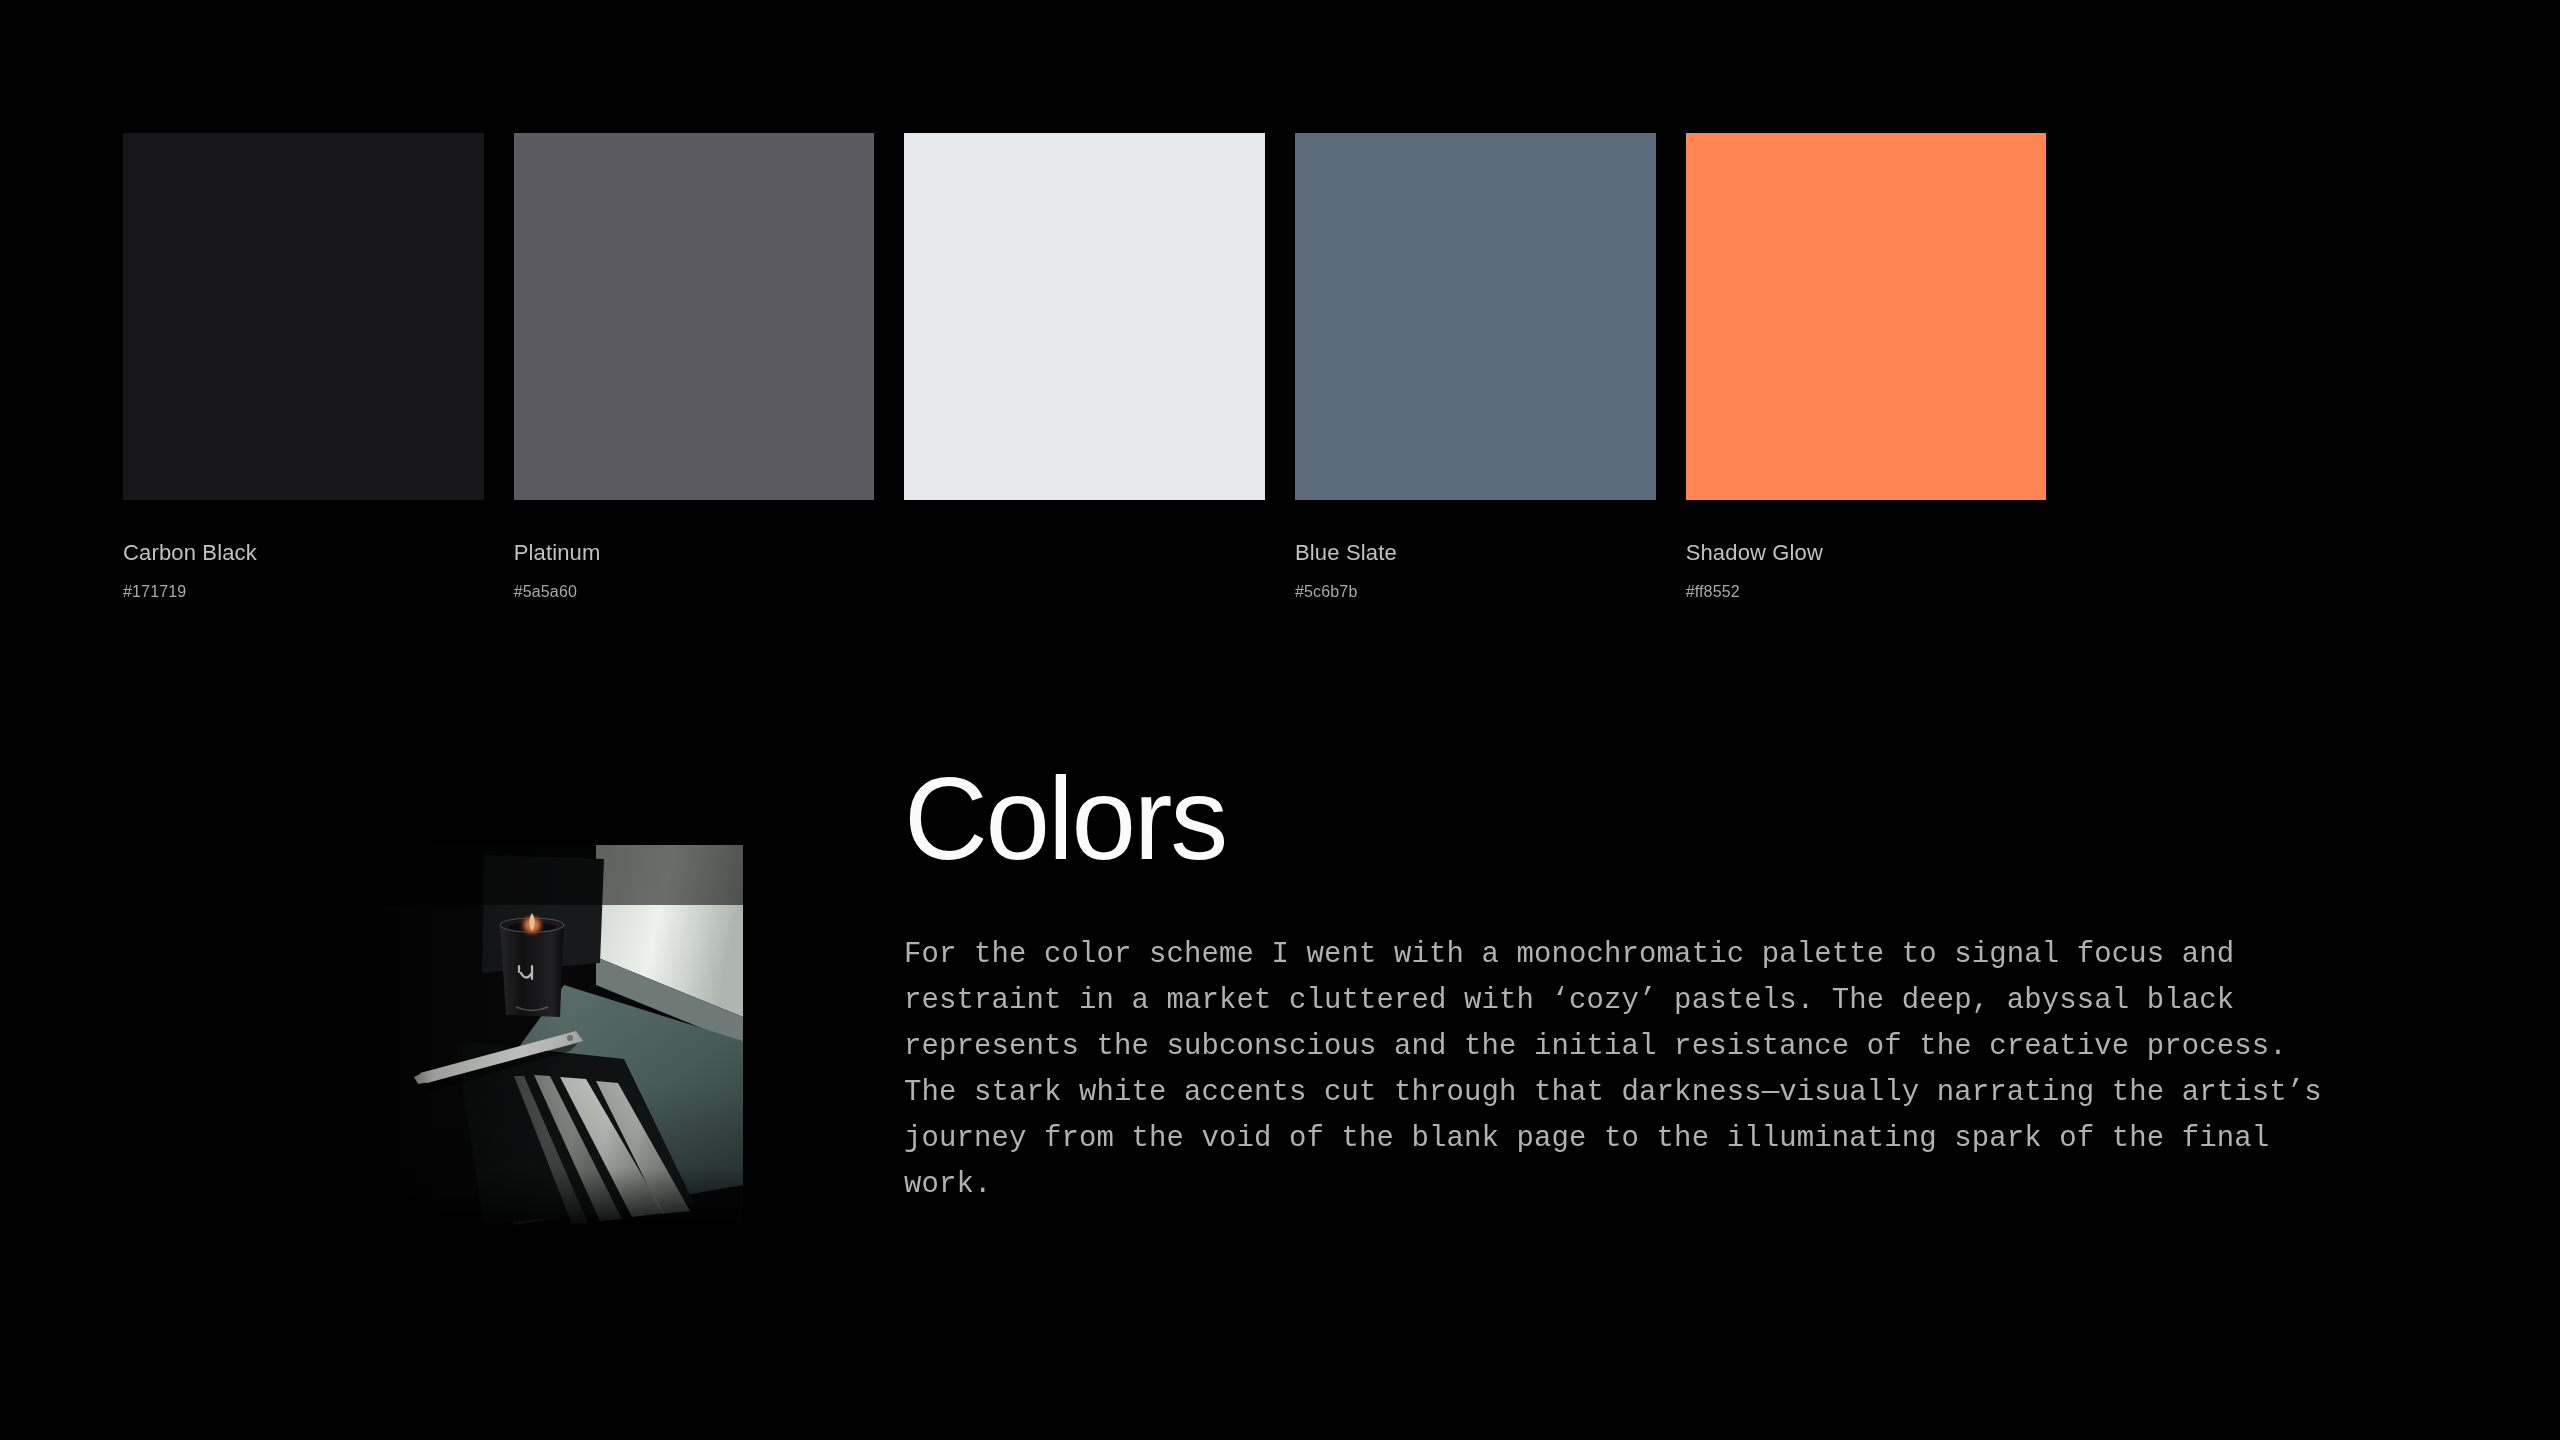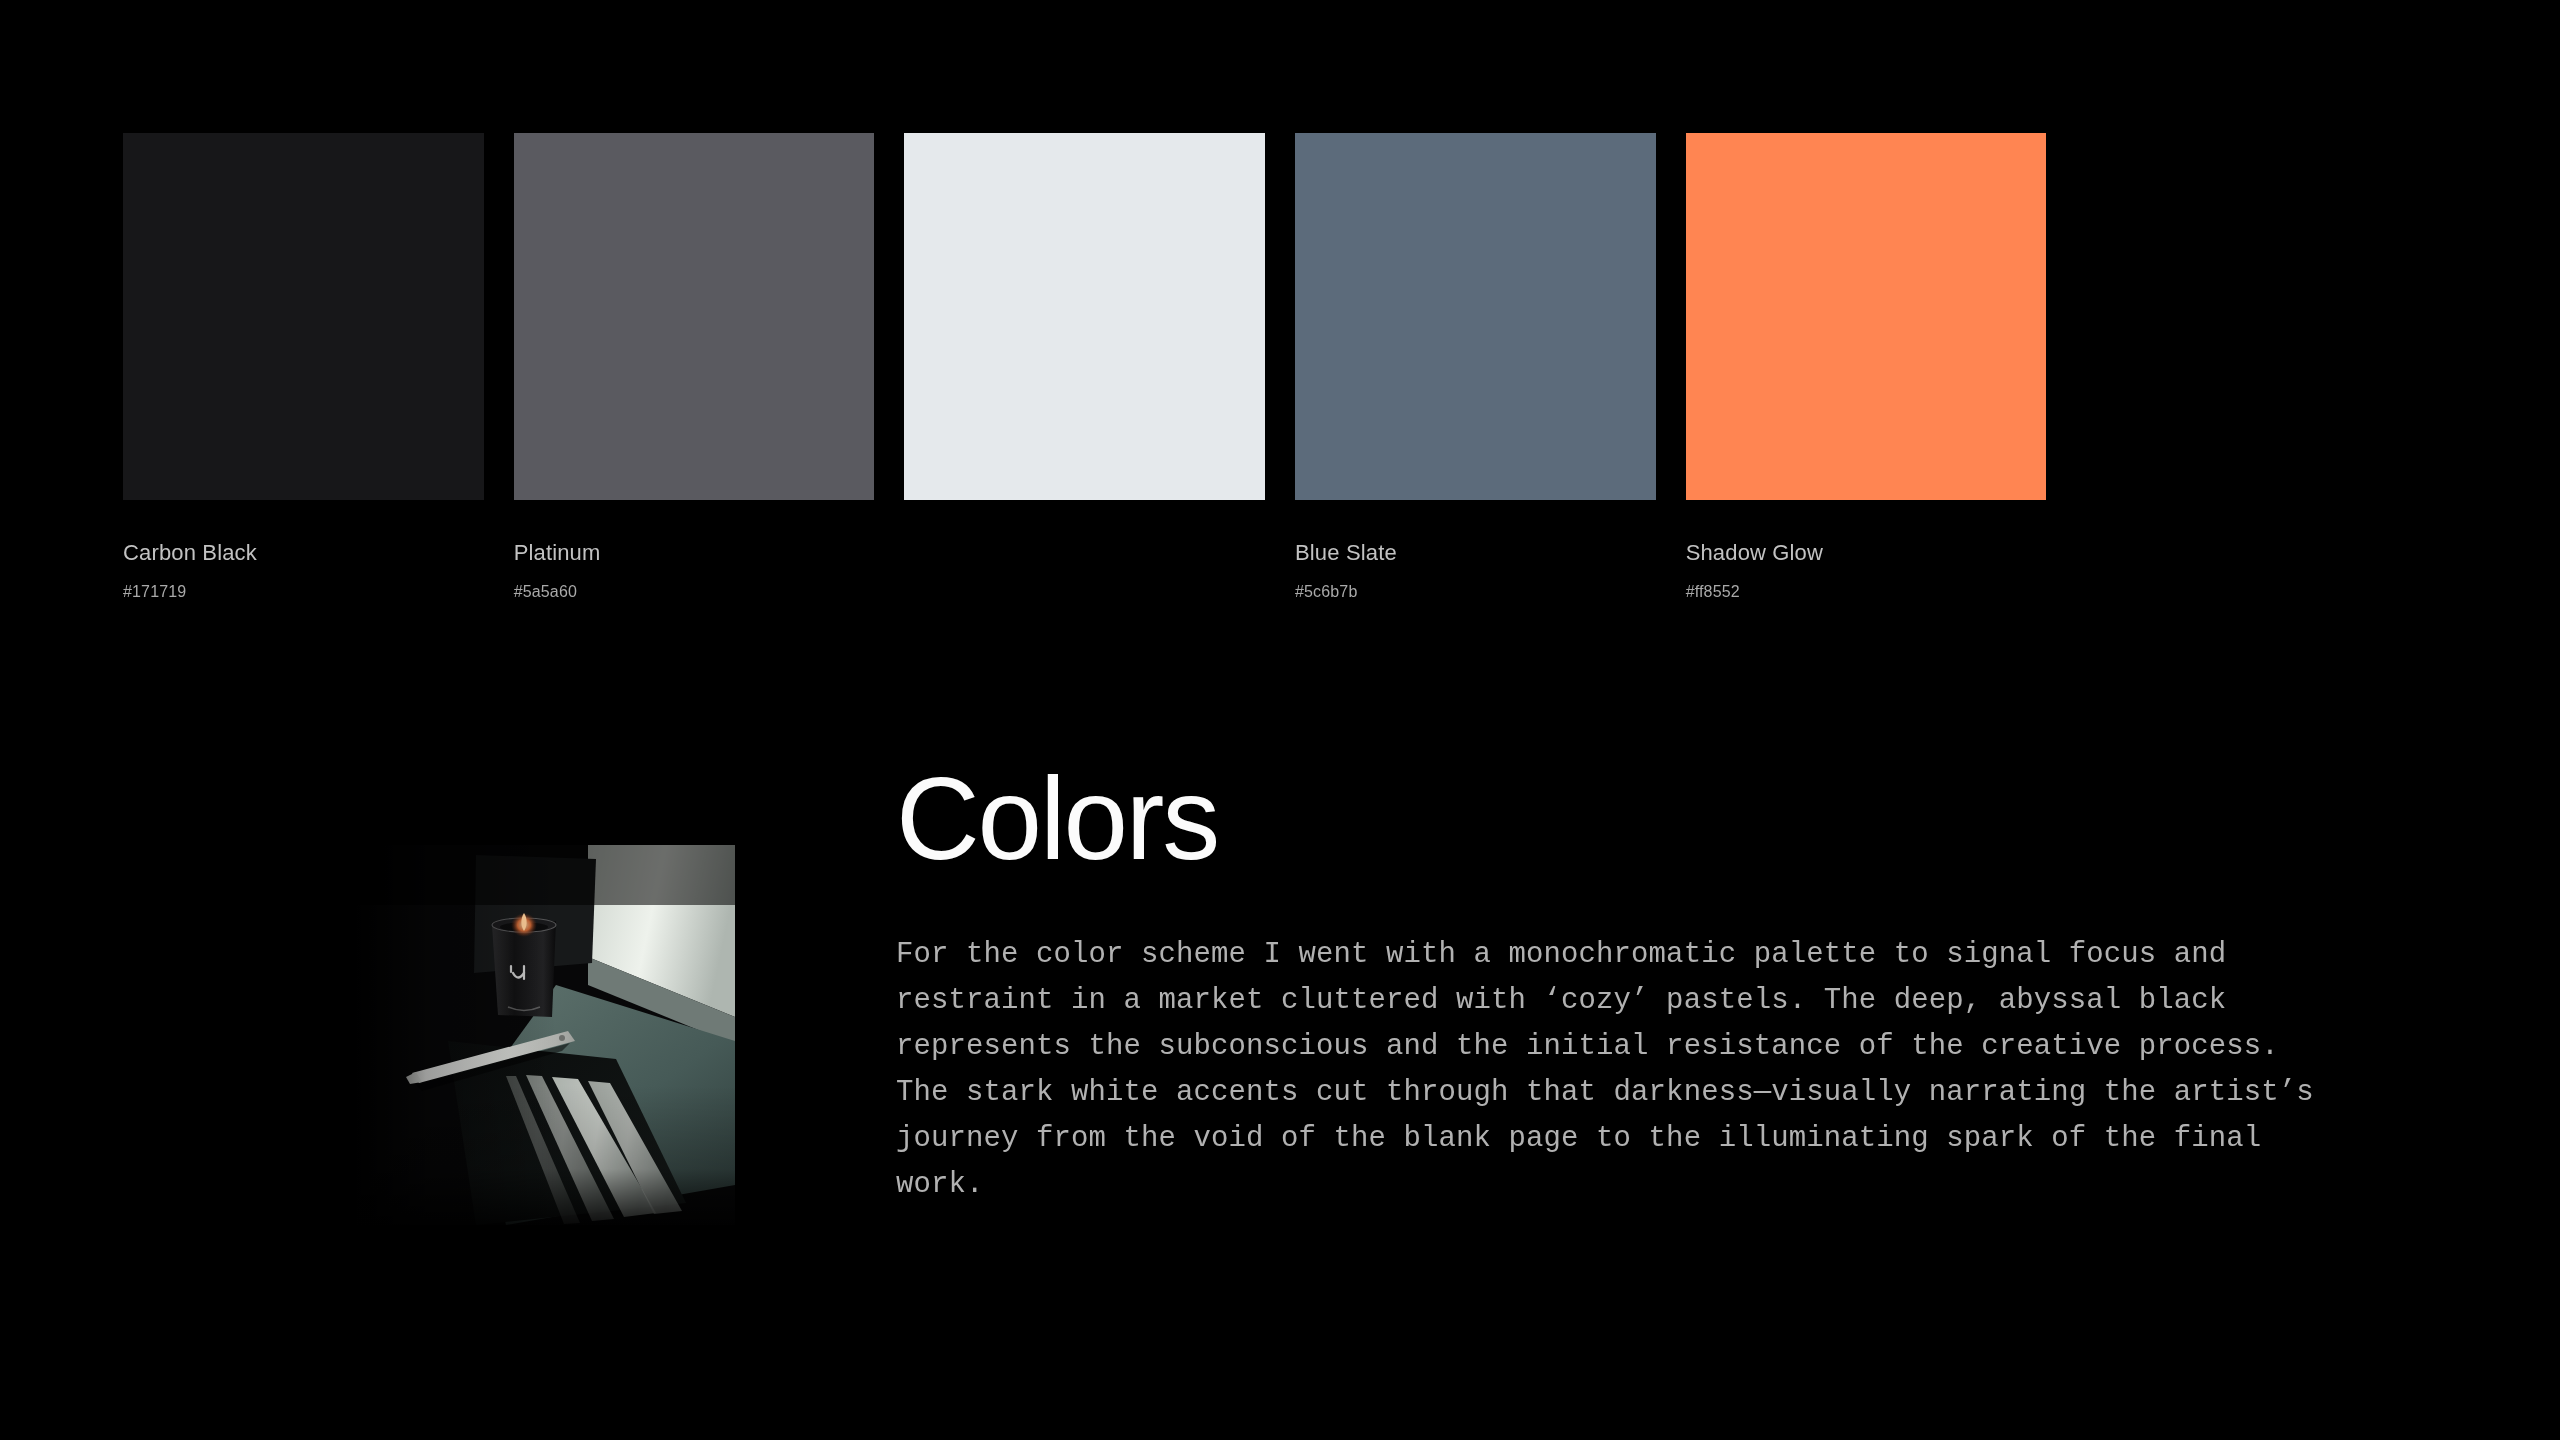--- a/index.html
+++ b/index.html
@@ -61,21 +61,21 @@
     font-size: 16px;
     line-height: 30px;
     color: #a9a9a9;
     letter-spacing: 0.15px;
     white-space: nowrap;
   }
 
   
   .feature {
     position: absolute;
-    left: 8px;
+    left: 16px;
     top: 760px;
     width: 2208px;
     height: 560px;
   }
 
   .photo {
     position: absolute;
     left: 348px;
     top: 85px;
     width: 379px;

